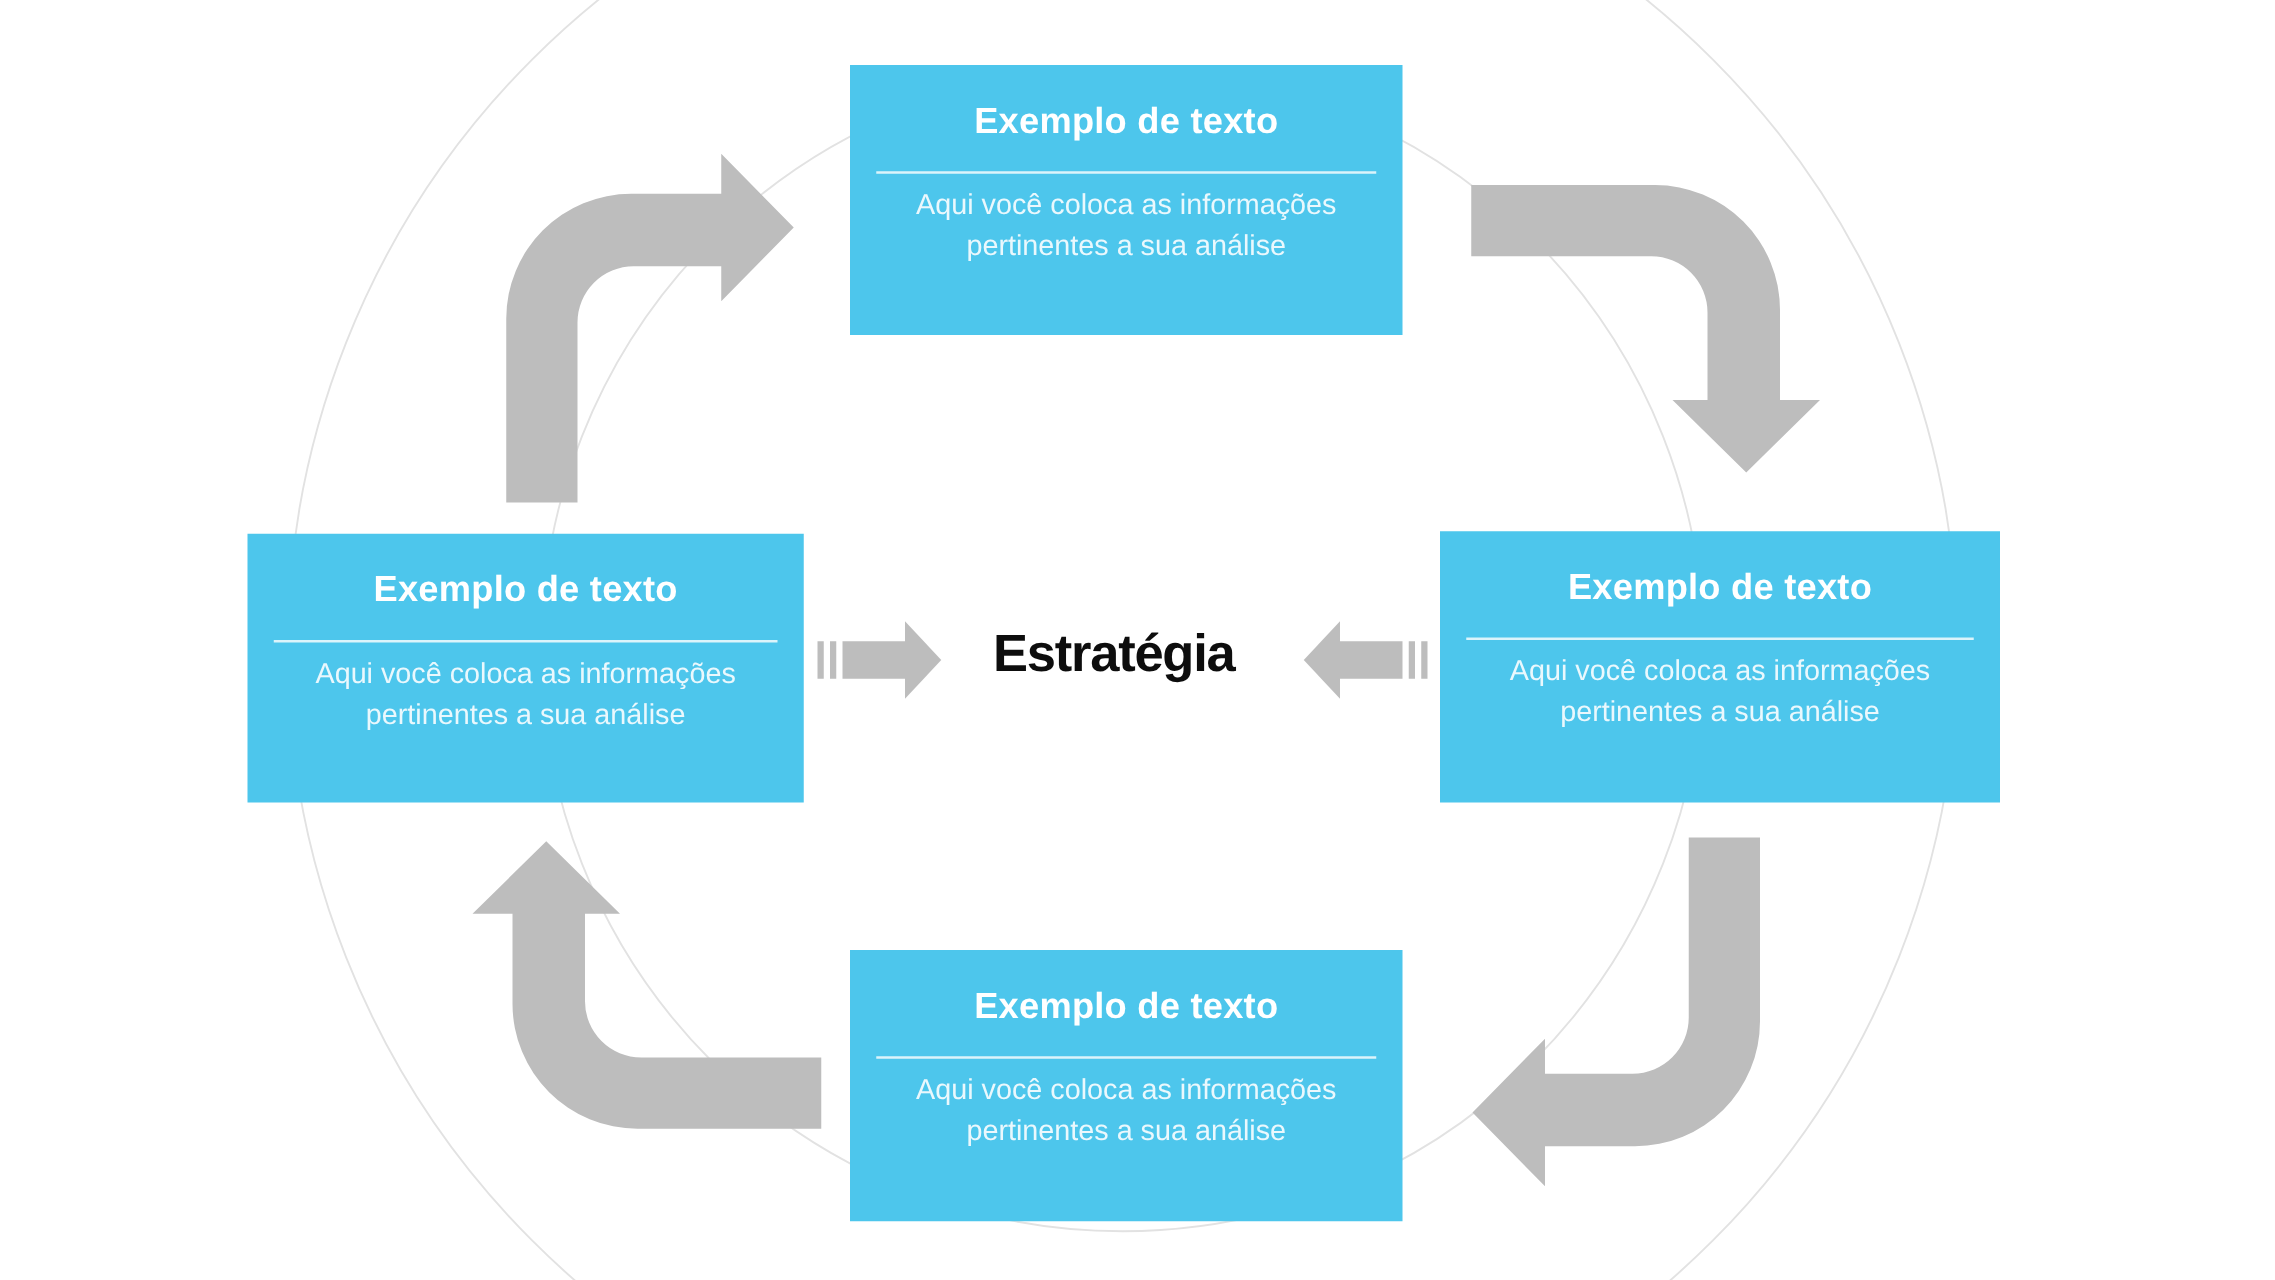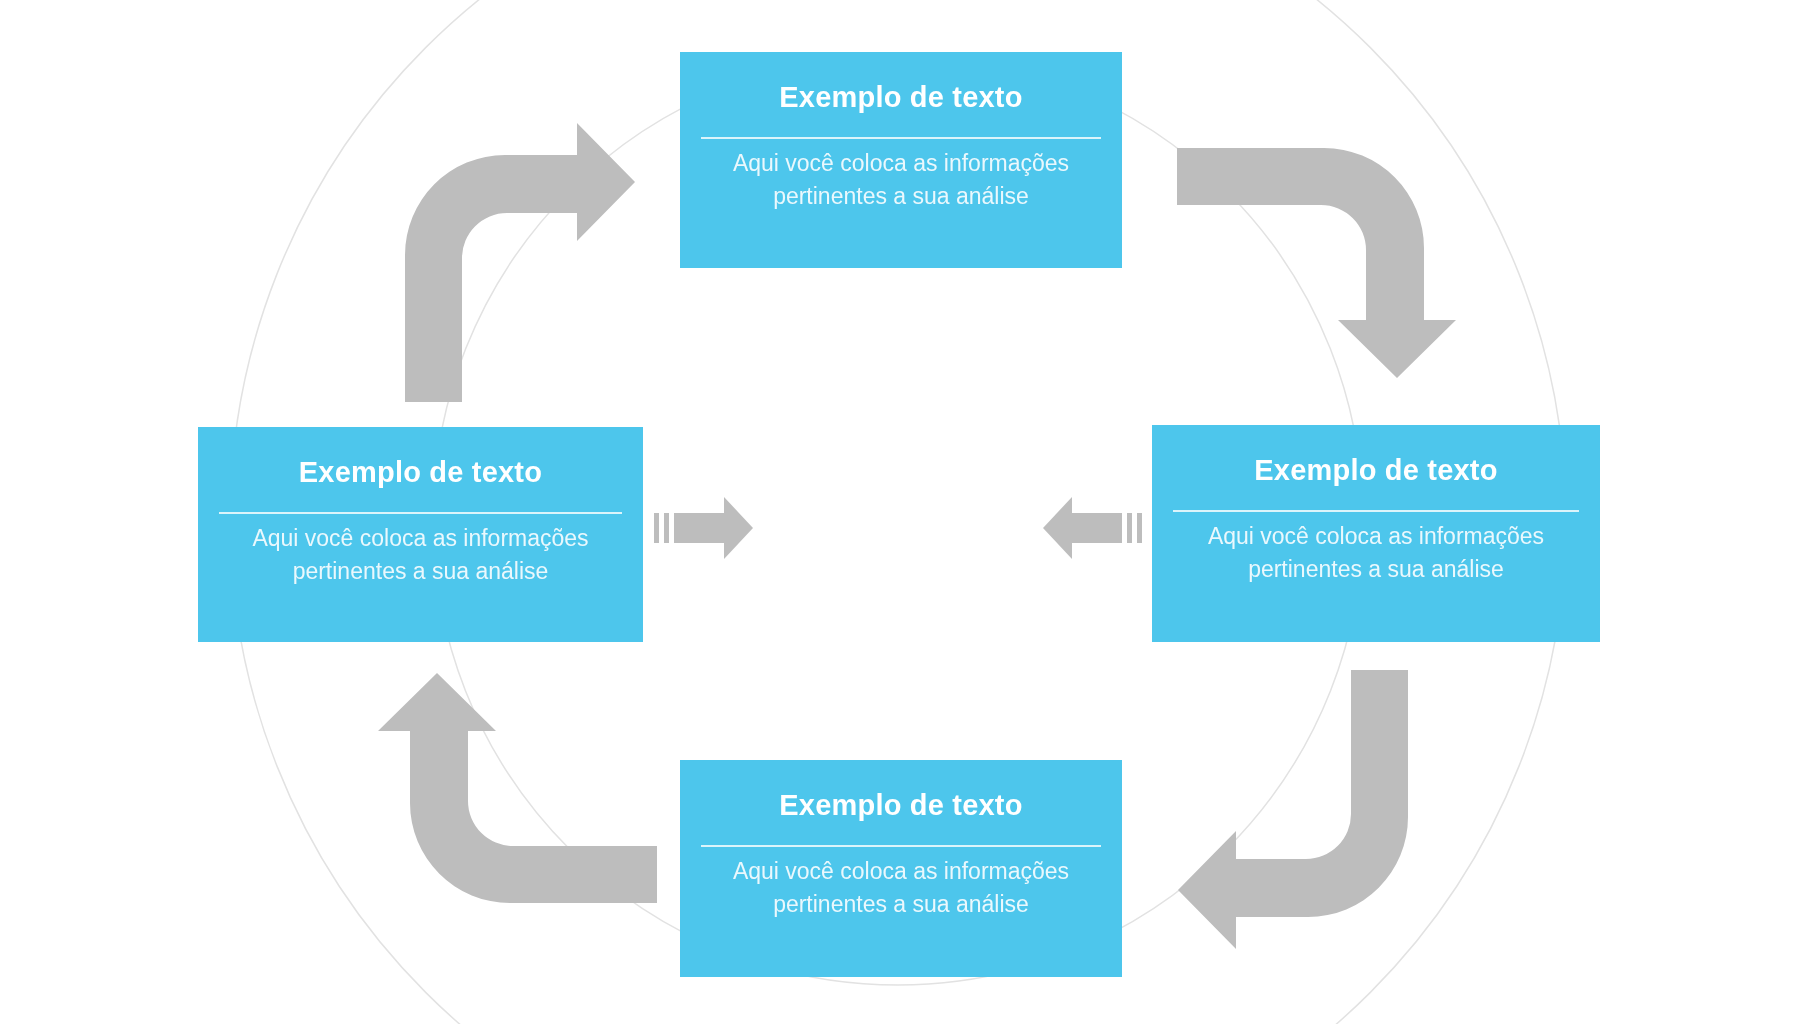--- a/index.html
+++ b/index.html
@@ -131,14 +131,15 @@
     <div class="box-divider"></div>
     <div class="box-body">Aqui você coloca as informações pertinentes a sua análise</div>
   </div>
 
   <div class="box box-bottom">
     <div class="box-title">Exemplo de texto</div>
     <div class="box-divider"></div>
     <div class="box-body">Aqui você coloca as informações pertinentes a sua análise</div>
   </div>
 
+  <div class="center-title">Estratégia</div>
 
 </div>
 
 </body></html>

